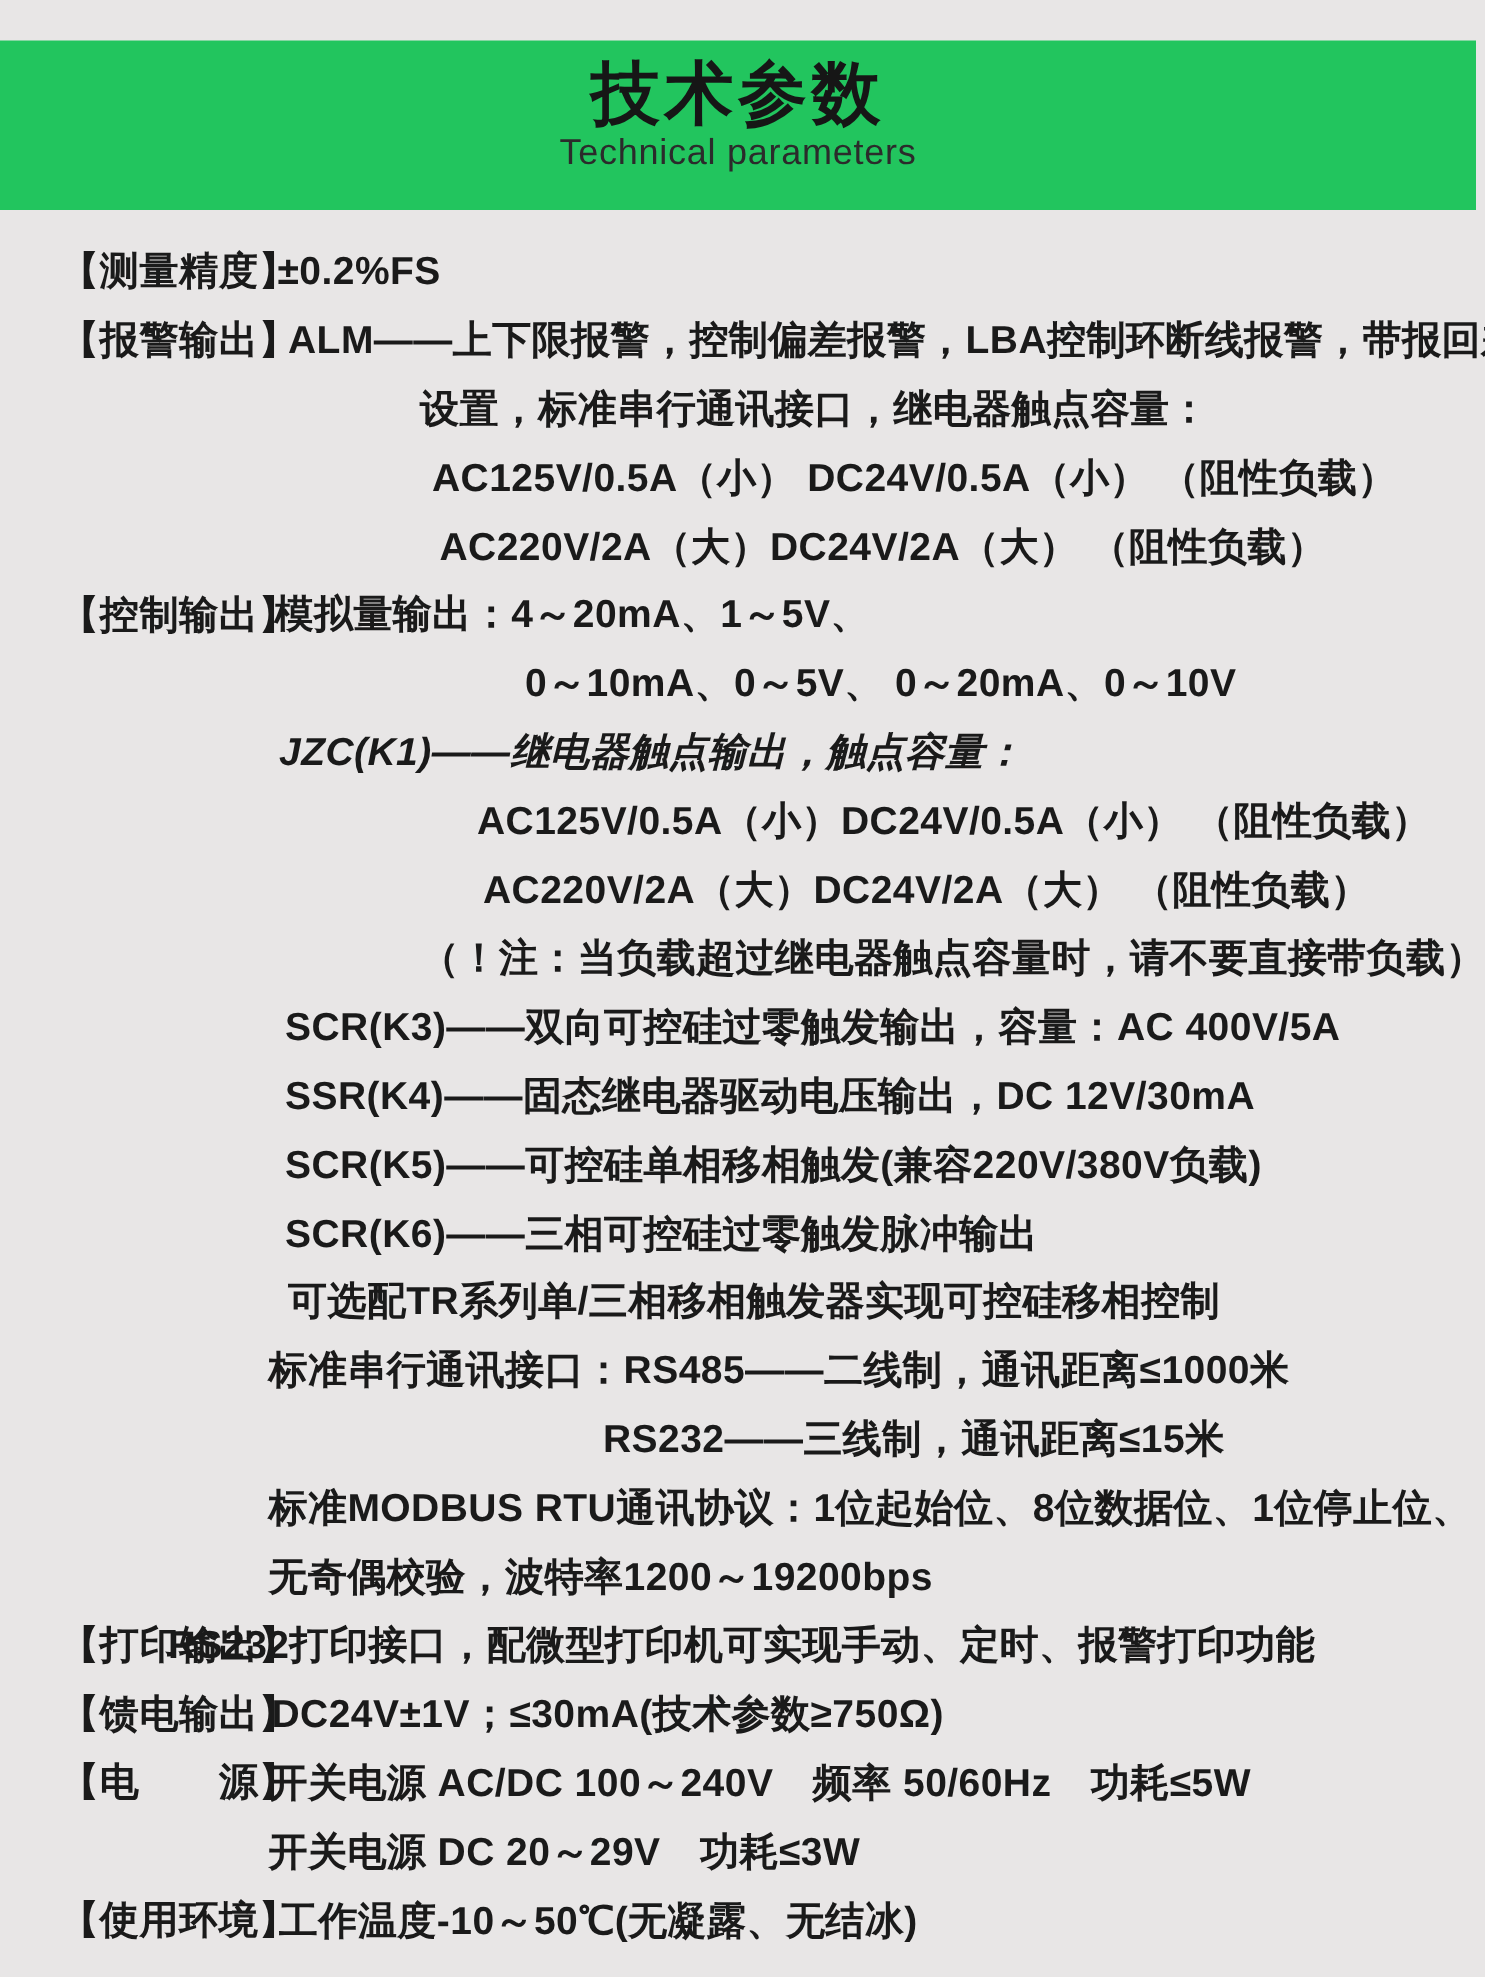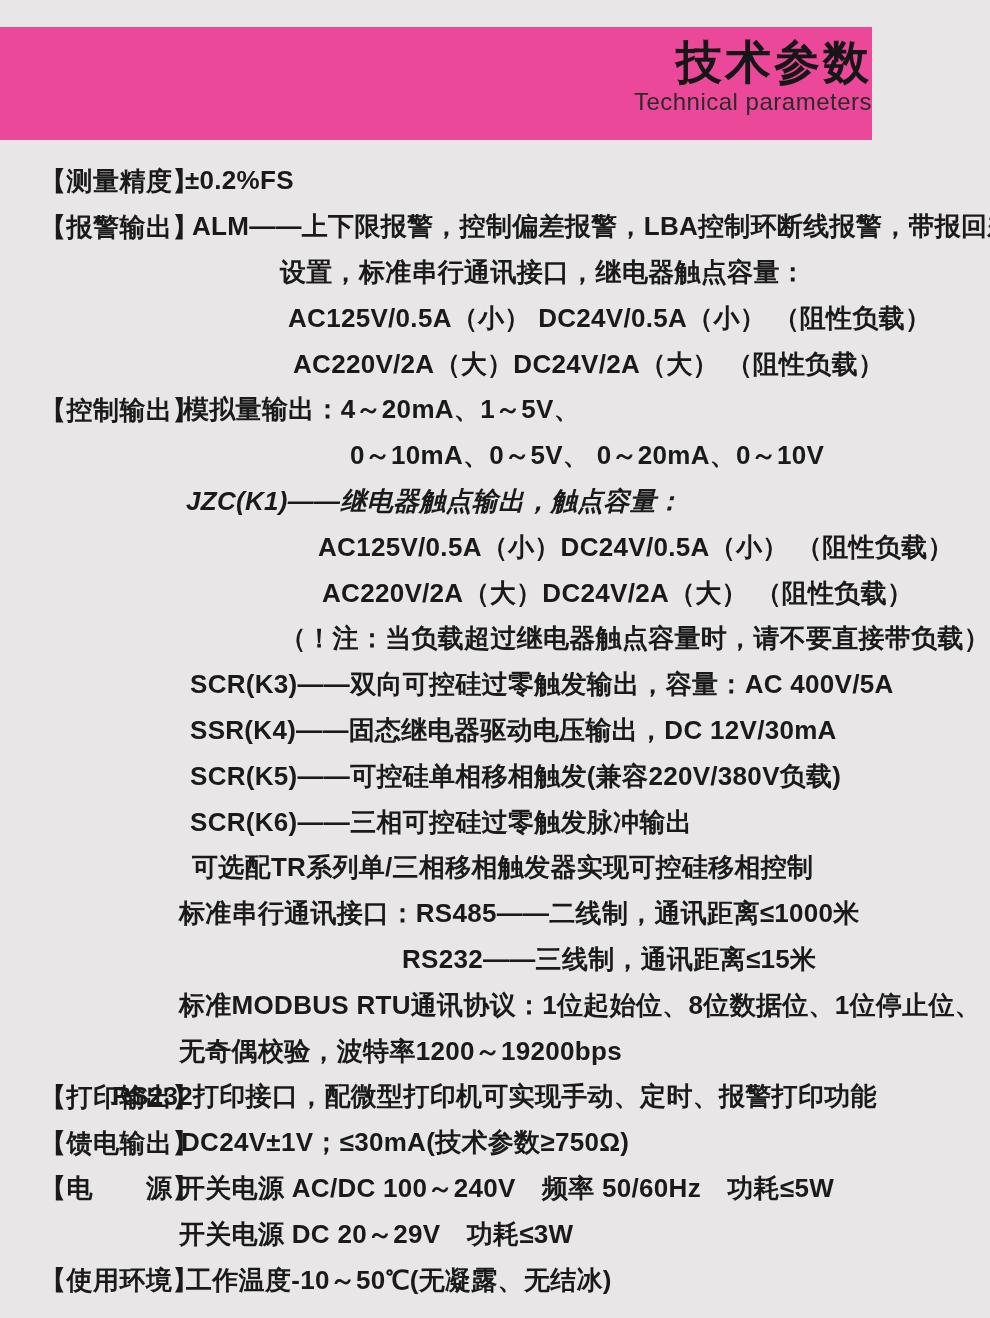--- a/index.html
+++ b/index.html
@@ -10,24 +10,24 @@
     height: 1318px;
     background: #e8e6e6;
     overflow: hidden;
     font-family: "Liberation Sans", sans-serif;
     color: #1a1a1a;
   }
   .band {
     position: absolute;
     top: 27px;
     left: 0;
-    width: 872px;
+    width: 984px;
     height: 113px;
-    background: #ec4899;
-    text-align: right;
+    background: #22c55e;
+    text-align: center;
   }
   .band h1 {
     margin-top: 8px;
     font-size: 46px;
     font-weight: 700;
     letter-spacing: 3px;
     color: #161616;
     line-height: 1.2;
   }
   .band .subtitle {

